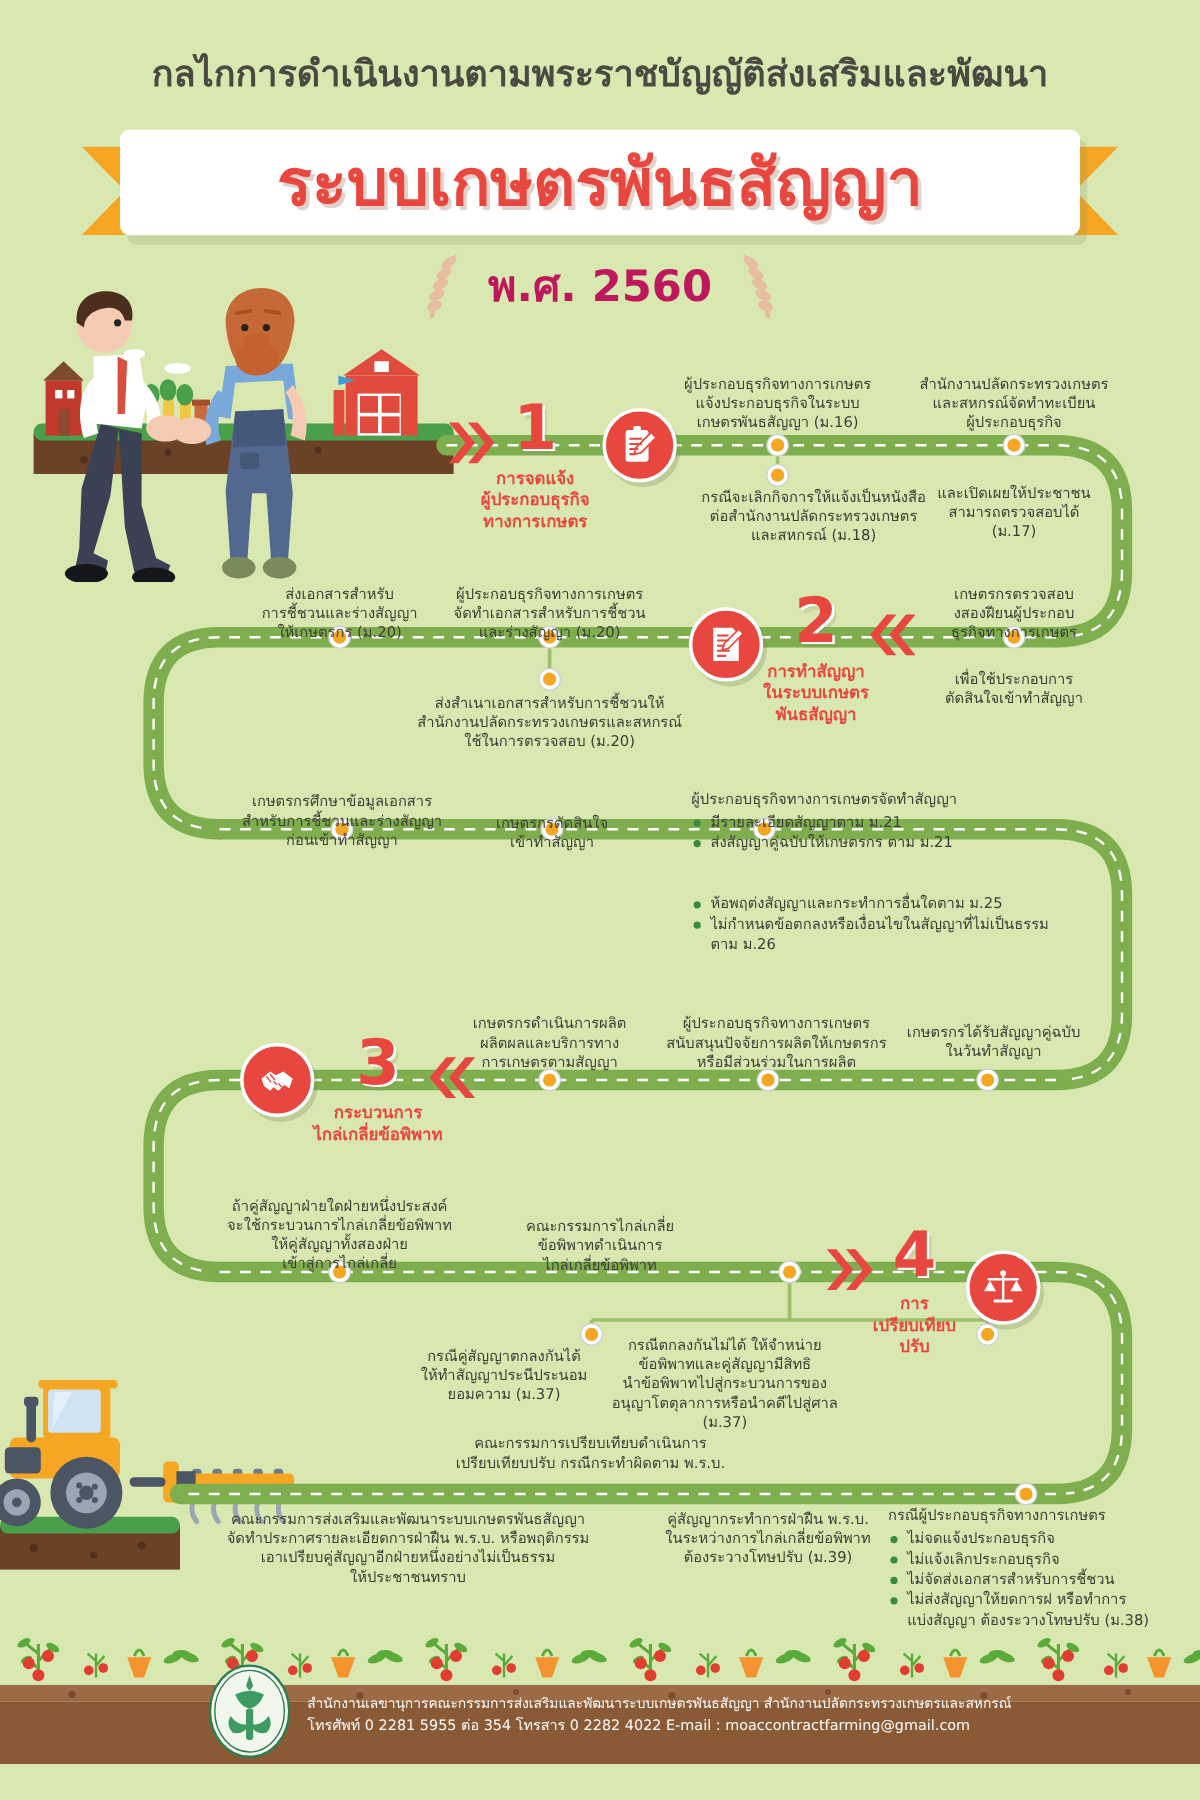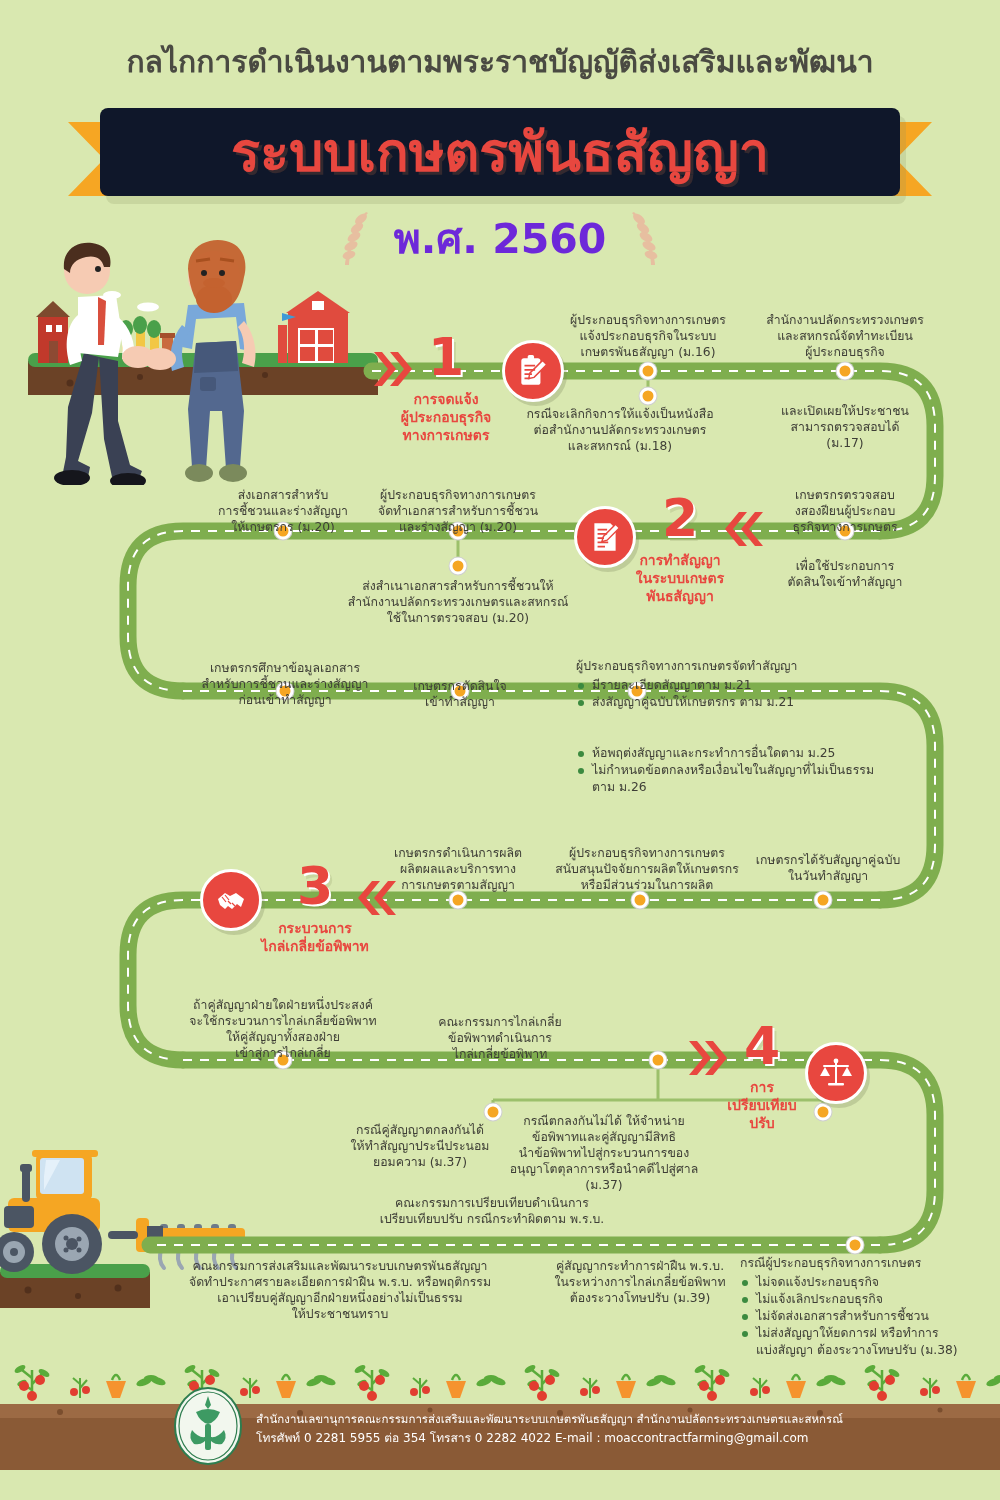--- a/index.html
+++ b/index.html
@@ -16,32 +16,32 @@
     font-size:30px; font-weight:bold; color:#4a4a42; letter-spacing:0px;
   }
   .banner-wrap { position:absolute; top:108px; left:0; width:1000px; height:100px; }
   .ribbon-tail {
     position:absolute; top:14px; width:110px; height:74px; background:#f6a623;
   }
   .ribbon-tail.l { left:68px; clip-path:polygon(0 0,100% 0,100% 100%,0 100%,36px 50%); }
   .ribbon-tail.r { right:68px; clip-path:polygon(0 0,100% 0,calc(100% - 36px) 50%,100% 100%,0 100%); }
   .ribbon-main {
     position:absolute; top:0; left:100px; right:100px; height:88px;
-    background:#0f172a; border-radius:8px; box-shadow:6px 8px 0 rgba(140,150,100,.22);
+    background:#ffffff; border-radius:8px; box-shadow:6px 8px 0 rgba(140,150,100,.22);
     display:flex; align-items:center; justify-content:center;
   }
   .ribbon-main .txt {
     font-size:54px; font-weight:bold; color:#e8473f;
     text-shadow:3px 3px 0 rgba(150,90,60,.28);
   }
   .year-row {
     position:absolute; top:208px; left:0; width:1000px; height:60px;
     display:flex; align-items:center; justify-content:center; gap:22px;
   }
-  .year-txt { font-size:41px; font-weight:bold; color:#6d28d9; }
+  .year-txt { font-size:36px; font-weight:bold; color:#be185d; }
   .wheat { width:44px; height:56px; }
 
   
   .illus { position:absolute; }
 
   
   #road { position:absolute; top:0; left:0; }
 
   
   .node {
@@ -344,21 +344,21 @@
       <path d="M25 6 l4 4 -12 12 -5 1 1-5Z" stroke="#e8473f" stroke-width="1.4"></path>
     </g>
     <g stroke="#e8473f" stroke-width="1.6">
           <path d="M8 11h10M8 15h10M8 19h7M8 23h5"></path>
         </g>
       </svg>
   </div>
   <div class="cap c" style="left:648px;top:312px;width:230px">ผู้ประกอบธุรกิจทางการเกษตร
 แจ้งประกอบธุรกิจในระบบ
 เกษตรพันธสัญญา (ม.16)</div>
-  <div class="cap c" style="left:620px;top:406px;width:260px">กรณีจะเลิกกิจการให้แจ้งเป็นหนังสือ
+  <div class="cap c" style="left:678px;top:406px;width:260px">กรณีจะเลิกกิจการให้แจ้งเป็นหนังสือ
 ต่อสำนักงานปลัดกระทรวงเกษตร
 และสหกรณ์ (ม.18)</div>
   <div class="cap c" style="left:845px;top:312px;width:215px">สำนักงานปลัดกระทรวงเกษตร
 และสหกรณ์จัดทำทะเบียน
 ผู้ประกอบธุรกิจ</div>
   <div class="cap c" style="left:845px;top:403px;width:200px">และเปิดเผยให้ประชาชน
 สามารถตรวจสอบได้
 (ม.17)</div>
 
   <div class="cap c" style="left:845px;top:487px;width:180px">เกษตรกรตรวจสอบ

